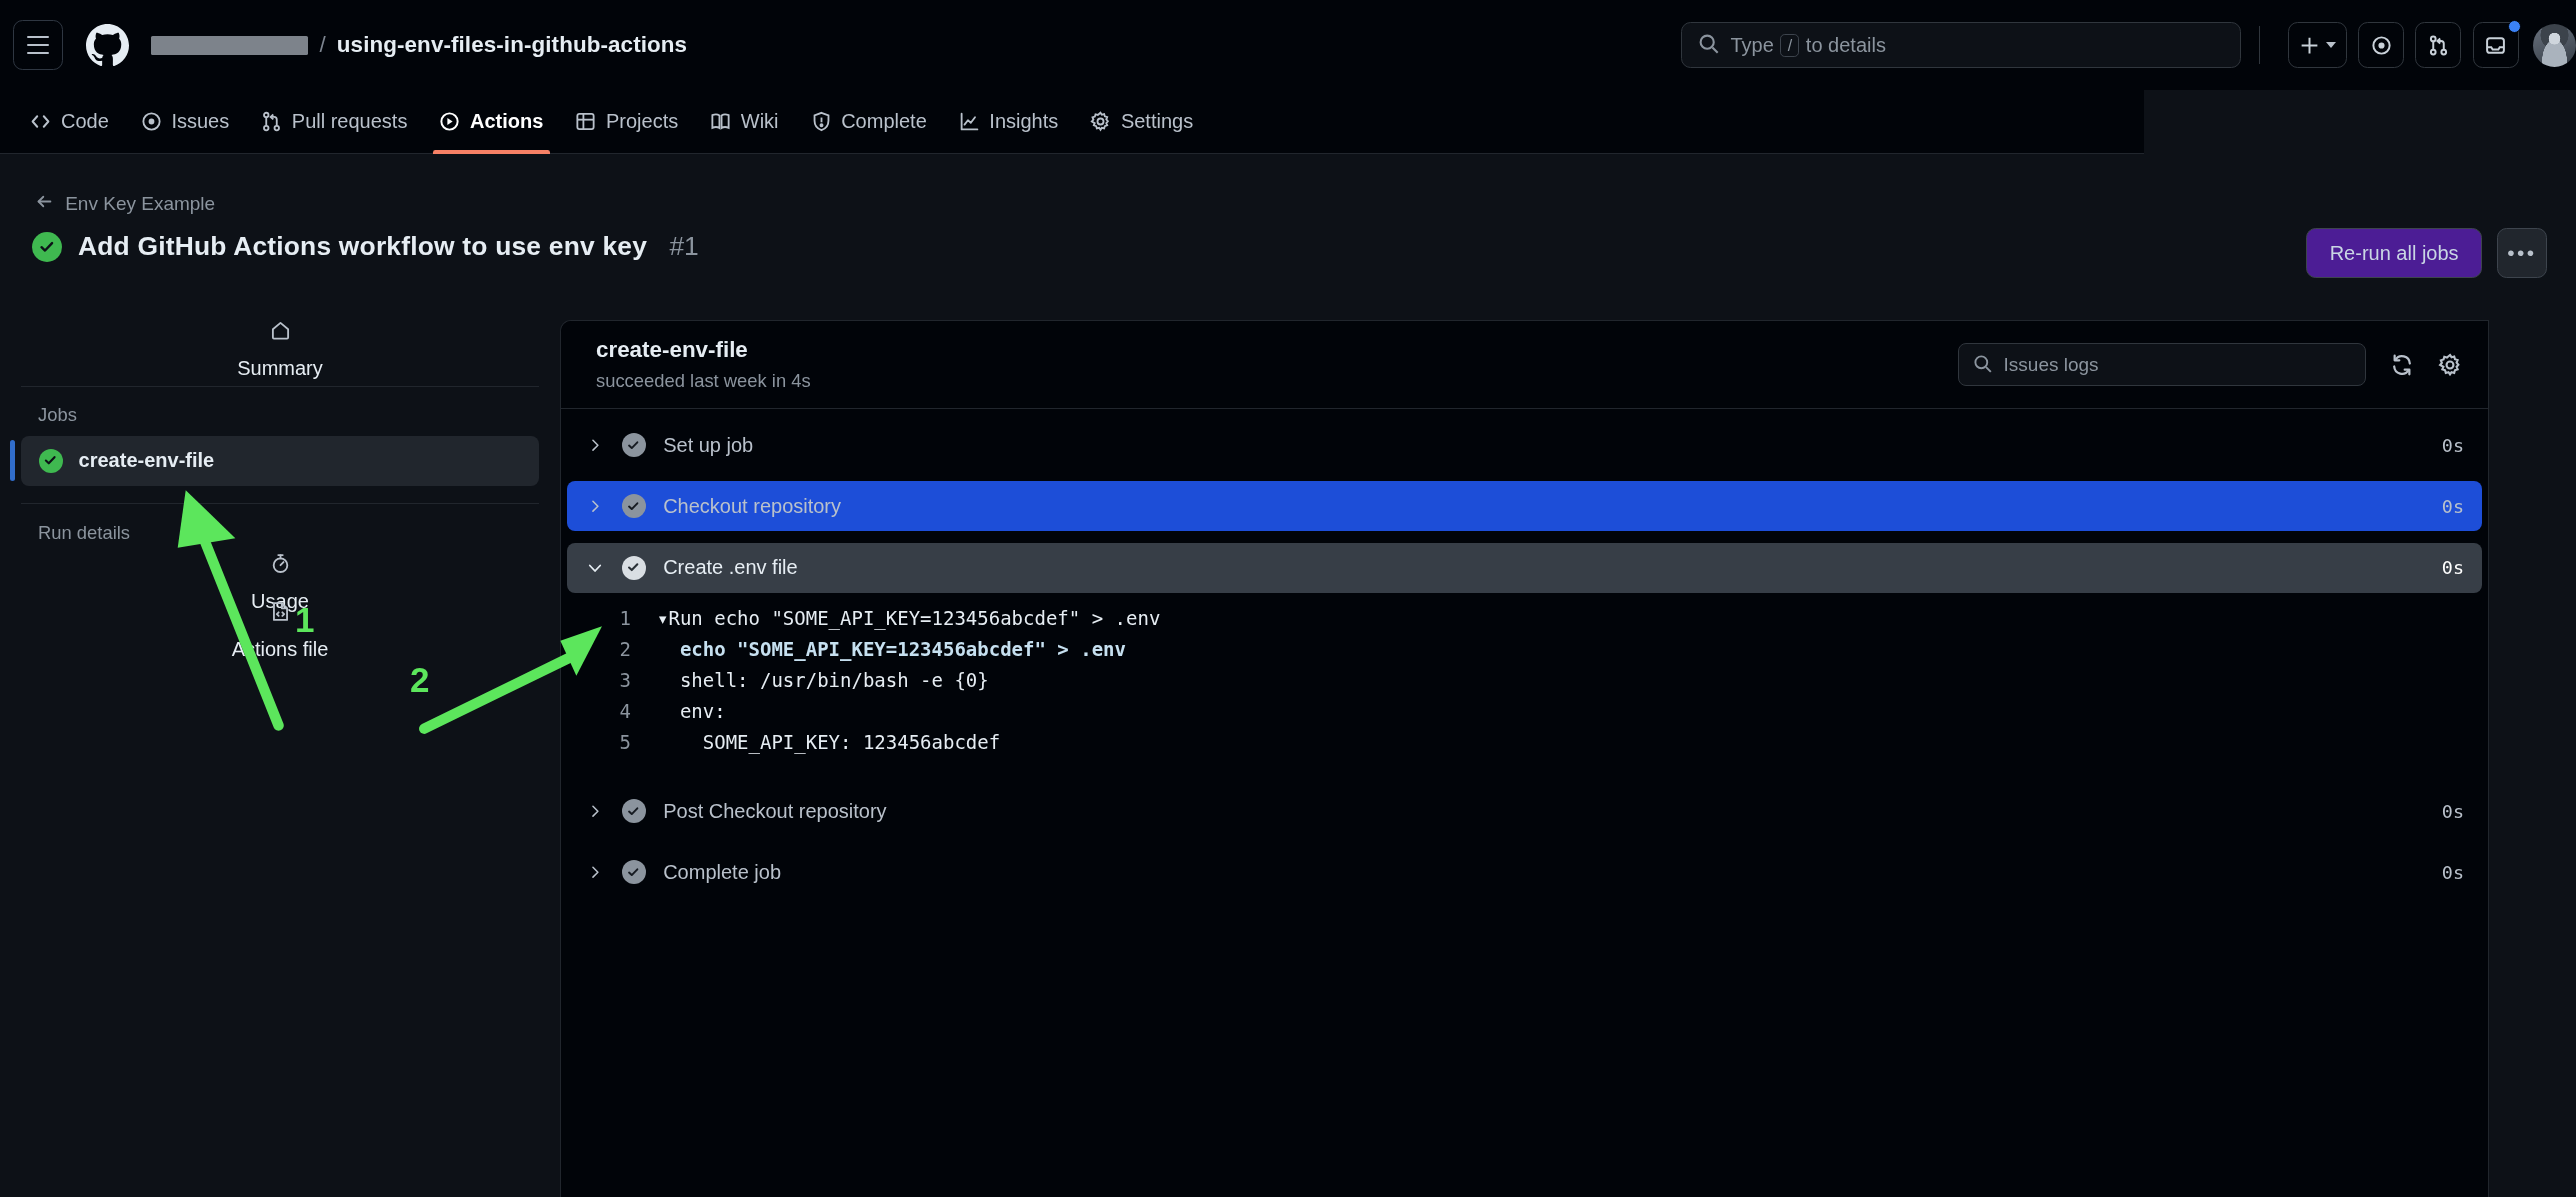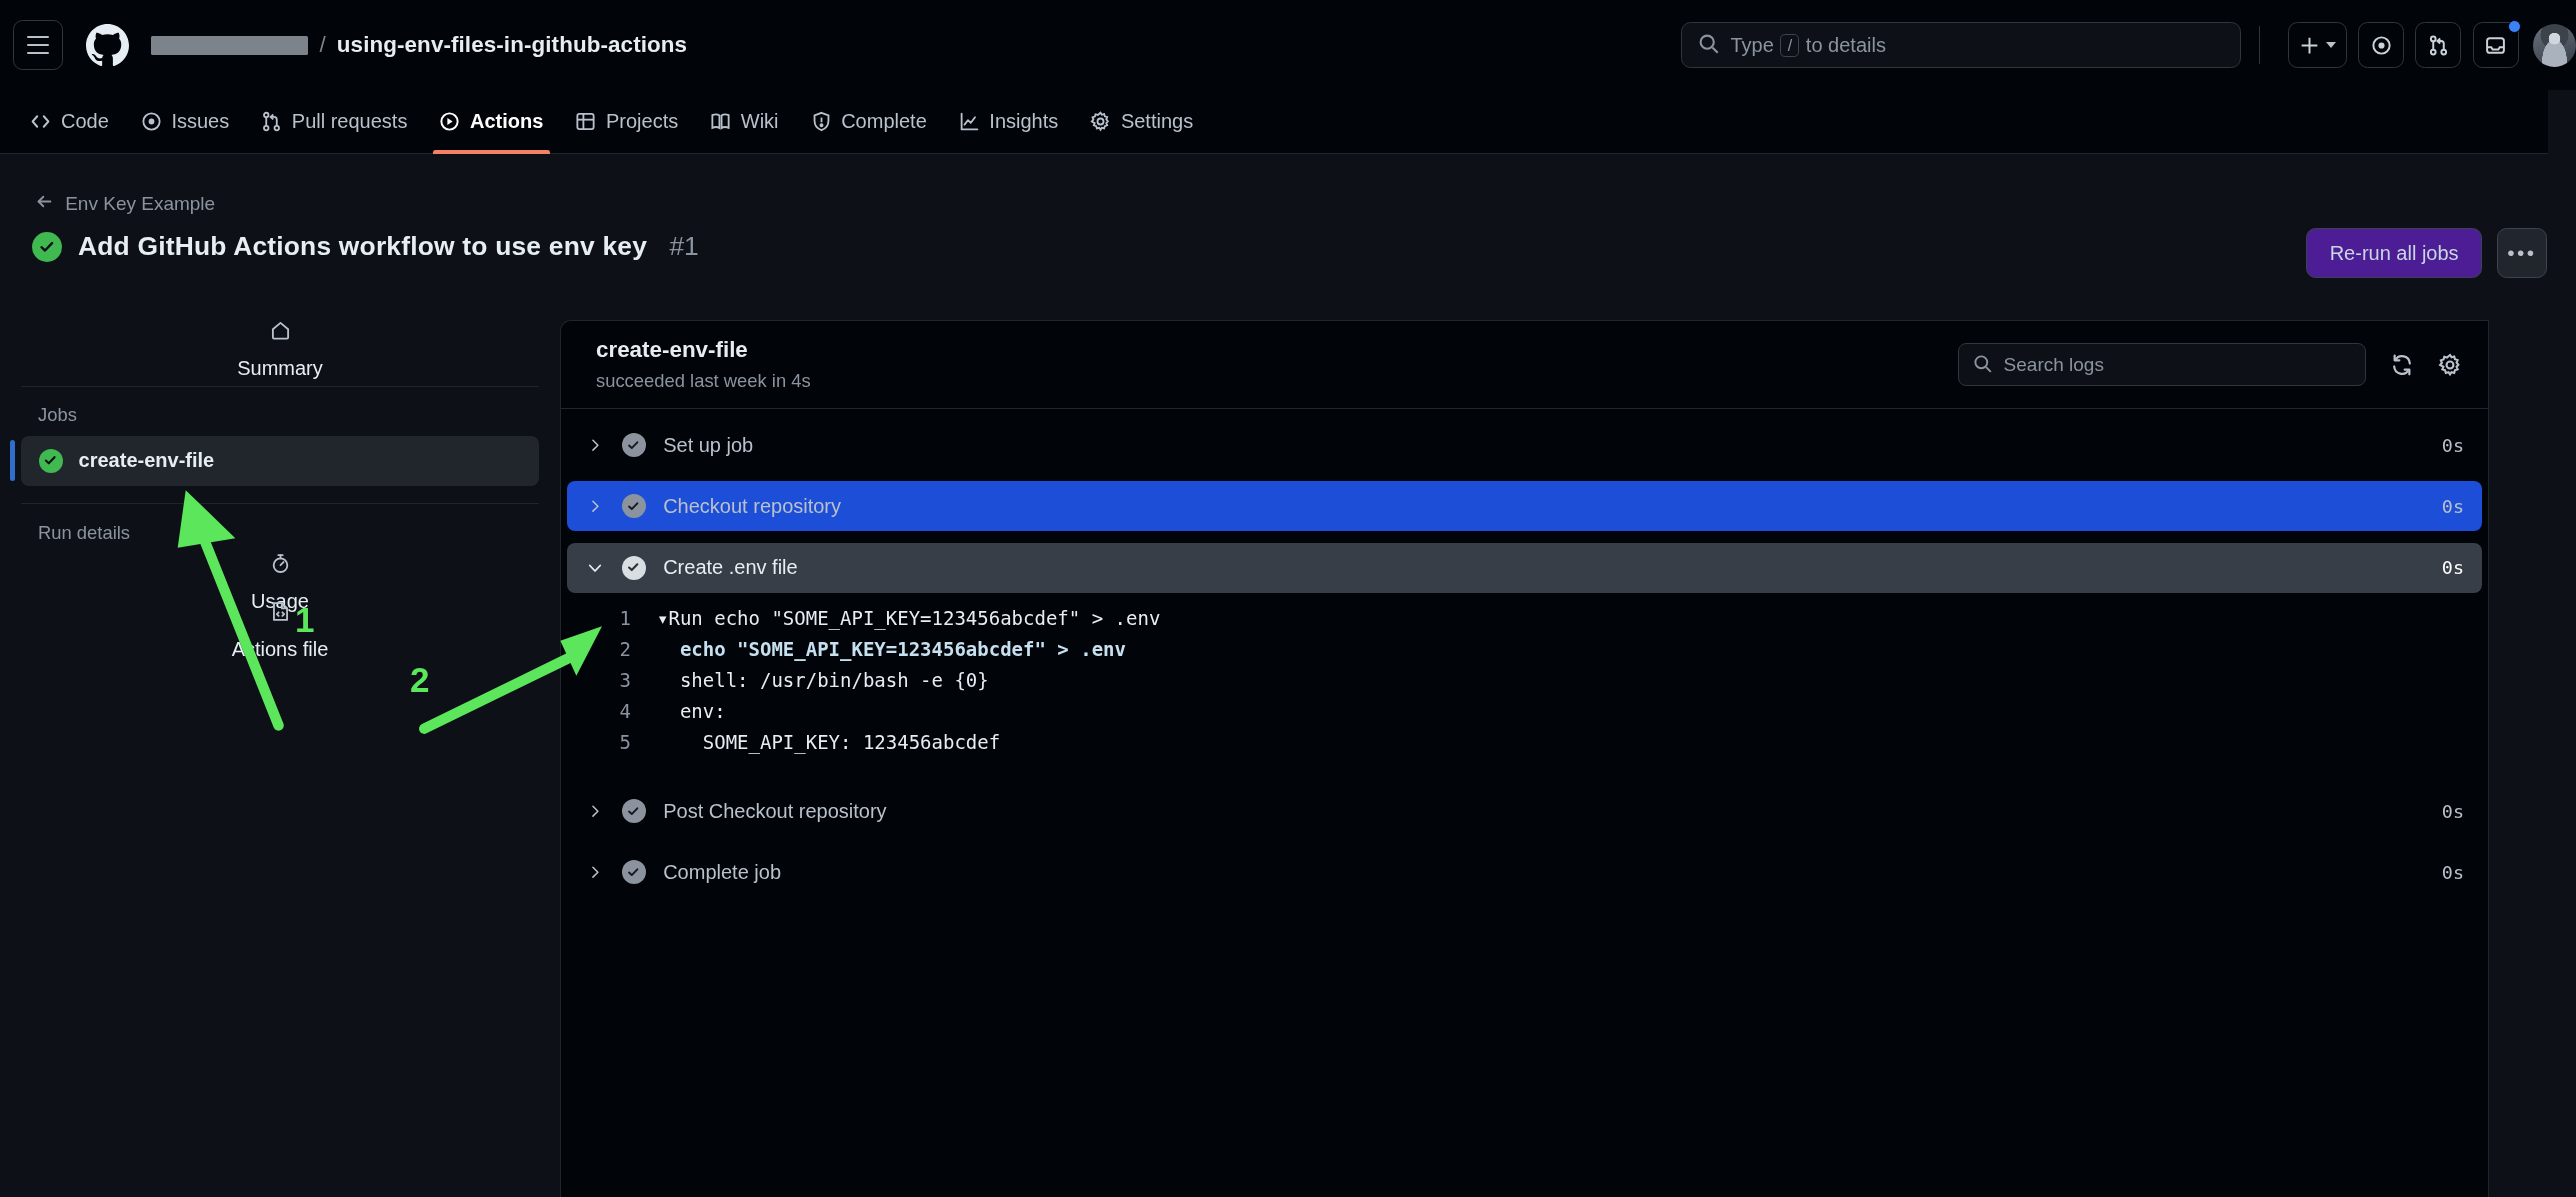--- a/index.html
+++ b/index.html
@@ -60,21 +60,21 @@
     background:
       radial-gradient(circle at 50% 34%, #cfd6dd 0 16%, rgba(0,0,0,0) 17%),
       radial-gradient(ellipse at 50% 86%, #aab3bd 0 40%, rgba(0,0,0,0) 41%),
       radial-gradient(circle at 50% 26%, #3c434b 0 36%, rgba(0,0,0,0) 37%),
       linear-gradient(160deg, #6b7480, #343b44);
     overflow: hidden;
   }
 
   
   .repo-nav {
-    position: absolute; left: 0; top: 90px; width: 2548px; height: 64px;
+    position: absolute; left: 0; top: 90px; width: 2144px; height: 64px;
     background: #010409; display: flex; align-items: center; padding-left: 14.4px; gap: 0;
     border-bottom: 0.8px solid #21262d;
   }
   .rtab {
     display: flex; align-items: center; gap: 9.6px; height: 64px;
     padding: 0 16px; color: #b9c1cb; font-size: 20px; cursor: pointer;
     position: relative; white-space: nowrap;
   }
   .rtab.active { color: #ffffff; font-weight: bold; }
   .rtab.active::after {
@@ -403,21 +403,21 @@
         <div class="lh-sub">succeeded last week in 4s</div>
       </div>
       <div class="lh-right">
         <div class="log-search">
           <span>
             <svg width="19" height="19" viewBox="0 0 16 16" fill="none" stroke="#8b949e" stroke-width="1.6">
                 <circle cx="7" cy="7" r="5"></circle>
                 <line x1="11" y1="11" x2="15" y2="15"></line>
               </svg>
           </span>
-          <span class="ph">Search logs</span>
+          <span class="ph">Issues logs</span>
         </div>
         <span class="hicon">
           <svg width="24" height="24" viewBox="0 0 16 16" fill="none" stroke="#b9c1cb" stroke-width="1.5" stroke-linecap="round" stroke-linejoin="round">
               <path d="M13.2 7A5.2 5.2 0 003.6 4.6"></path>
               <polyline points="3.1,1.8 3.1,4.9 6.2,4.9"></polyline>
               <path d="M2.8 9A5.2 5.2 0 0012.4 11.4"></path>
               <polyline points="12.9,14.2 12.9,11.1 9.8,11.1"></polyline>
             </svg>
         </span>
         <span class="hicon">

